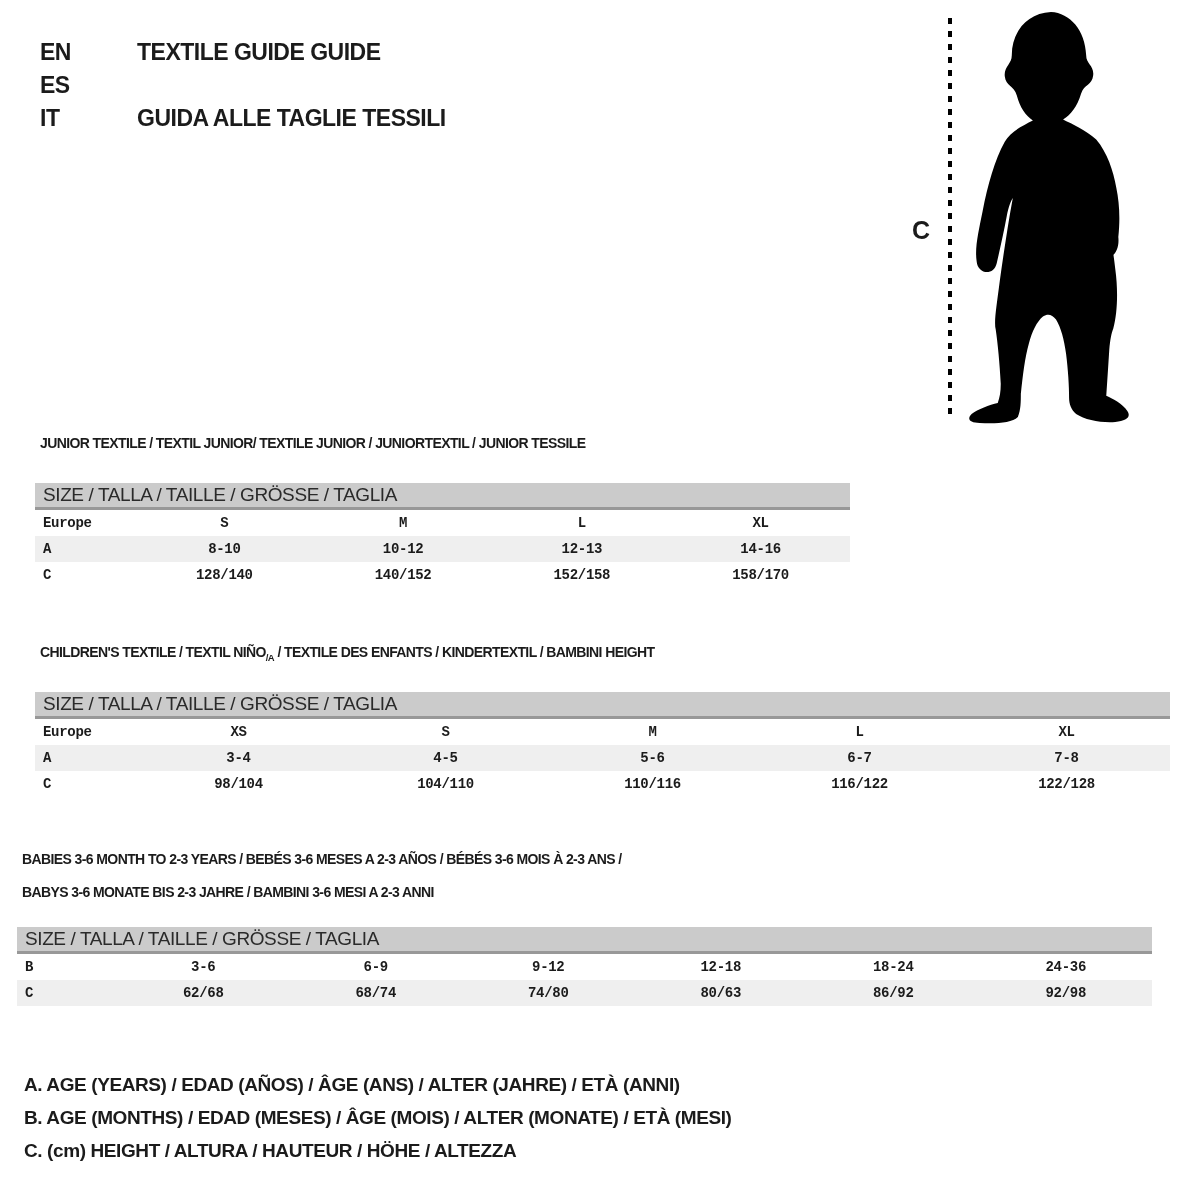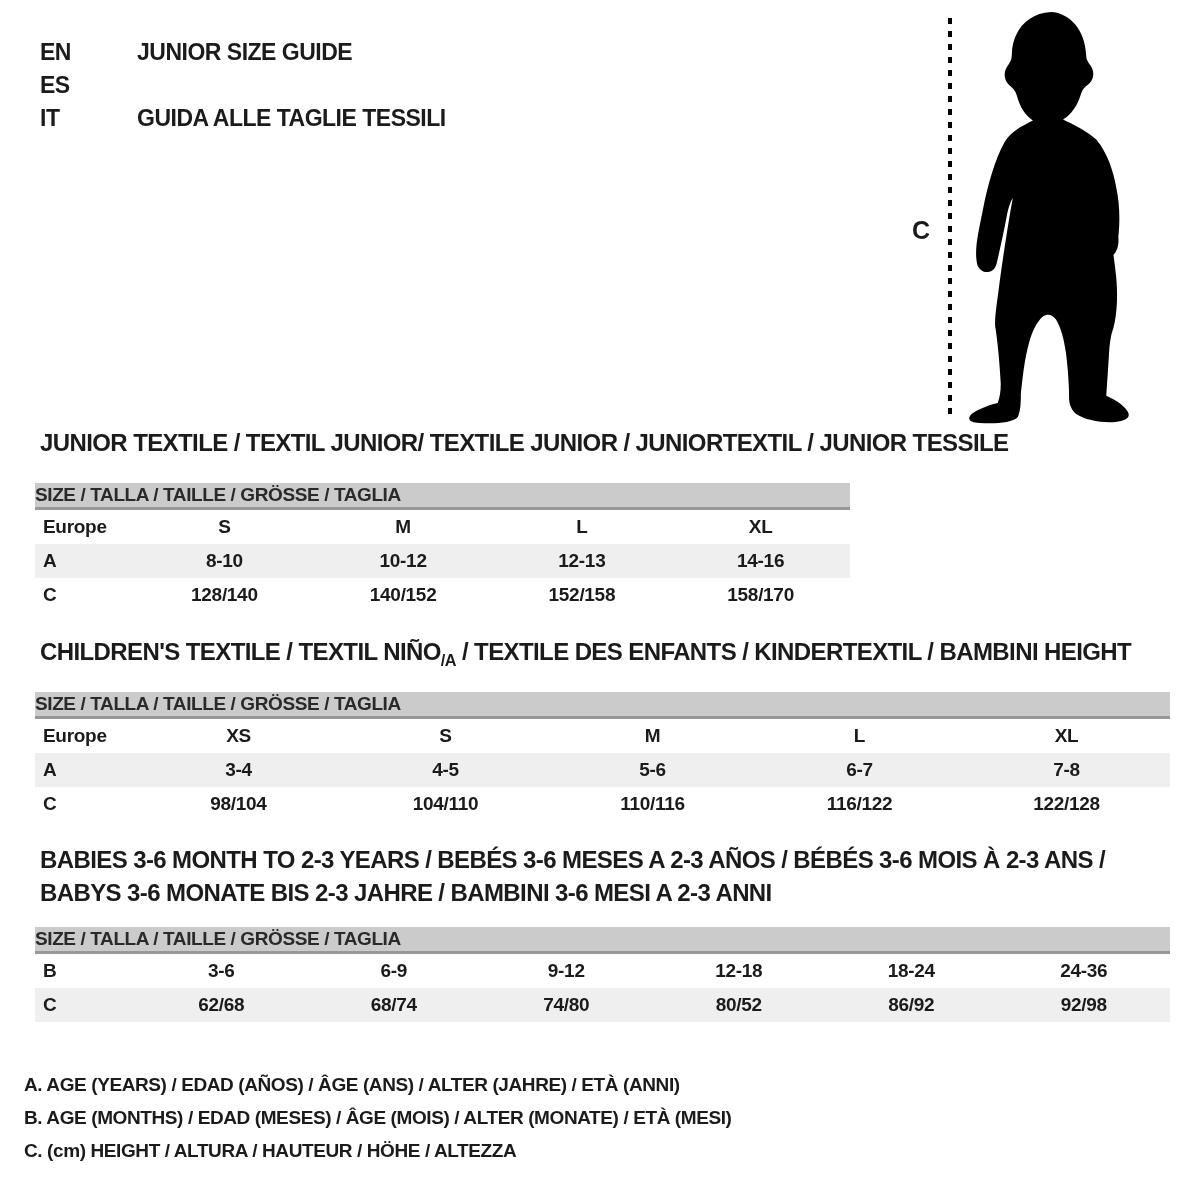--- a/index.html
+++ b/index.html
@@ -20,37 +20,37 @@
     position:absolute; left:948px; top:18px; width:4px; height:398px;
     background:repeating-linear-gradient(to bottom, #000 0 6px, transparent 6px 13px);
   }
   .c-label { position:absolute; left:912px; top:216px; font-size:25px; font-weight:700; }
   .toddler-svg { position:absolute; left:962px; top:12px; }
 
   
   .section { position:absolute; }
   #sec0 { left:35px; top:432px; width:815px; }
   #sec1 { left:35px; top:641px; width:1135px; }
-  #sec2 { left:35px; top:843px; width:1135px; }
-  .sec-heading { font-size:24px; font-weight:700; letter-spacing:-0.6px; padding-left:5px; white-space:nowrap; }
+  #sec2 { left:17px; top:843px; width:1135px; }
+  .sec-heading { font-size:14px; font-weight:700; letter-spacing:-0.6px; padding-left:5px; white-space:nowrap; }
   #sec0 .heading-line, #sec1 .heading-line { line-height:22px; height:22px; }
   #sec2 .heading-line { line-height:33px; height:33px; }
   .subscript { font-size:0.68em; vertical-align:sub; }
 
   .size-bar {
     margin-top:29px; height:27px; box-sizing:border-box;
     background:#cbcbcb; border-bottom:3px solid #989898;
-    display:flex; align-items:center; 
-    font-size:19px; font-weight:700; letter-spacing:-0.4px; color:#2a2a2a;
+    display:flex; align-items:center; padding-left:8px;
+    font-size:19px; font-weight:400; letter-spacing:-0.4px; color:#2a2a2a;
   }
   #sec2 .size-bar { margin-top:18px; }
 
   .trow {
-    display:grid; height:34px; align-items:center;
-    font-size:19px; font-weight:700; letter-spacing:-0.3px;
+    display:grid; height:26px; align-items:center;
+    font-size:14px; font-weight:700; letter-spacing:-0.3px;font-family:Liberation Mono, monospace;
   }
   .cols-4 .trow { grid-template-columns:100px repeat(4,1fr); }
   .cols-5 .trow { grid-template-columns:100px repeat(5,1fr); }
   .cols-6 .trow { grid-template-columns:100px repeat(6,1fr); }
   .trow.shade { background:#efefef; }
   .trow .lbl { padding-left:8px; }
   .trow .val { text-align:center; }
 
   
   .legend { position:absolute; left:24px; top:1068px; }
@@ -60,21 +60,21 @@
   }
 </style>
 </head>
 <body>
 
 <div class="page">
 
   <div class="lang-header">
       <div class="lang-row">
         <span class="code">EN</span>
-        <span class="title">JUNIOR SIZE GUIDE</span>
+        <span class="title">TEXTILE GUIDE GUIDE</span>
       </div>
       <div class="lang-row">
         <span class="code">ES</span>
       </div>
       <div class="lang-row">
         <span class="code">IT</span>
         <span class="title">GUIDA ALLE TAGLIE TESSILI</span>
       </div>
     </div>
 
@@ -175,21 +175,21 @@
           <span class="val">9-12</span>
           <span class="val">12-18</span>
           <span class="val">18-24</span>
           <span class="val">24-36</span>
         </div>
         <div class="trow shade">
           <span class="lbl">C</span>
           <span class="val">62/68</span>
           <span class="val">68/74</span>
           <span class="val">74/80</span>
-          <span class="val">80/52</span>
+          <span class="val">80/63</span>
           <span class="val">86/92</span>
           <span class="val">92/98</span>
         </div>
       </div>
   </div>
 
   <div class="legend">
       <div class="legend-line">A. AGE (YEARS) / EDAD (AÑOS) / ÂGE (ANS) / ALTER (JAHRE) / ETÀ (ANNI)</div>
       <div class="legend-line">B. AGE (MONTHS) / EDAD (MESES) / ÂGE (MOIS) / ALTER (MONATE) / ETÀ (MESI)</div>
       <div class="legend-line">C. (cm) HEIGHT / ALTURA / HAUTEUR / HÖHE / ALTEZZA</div>

